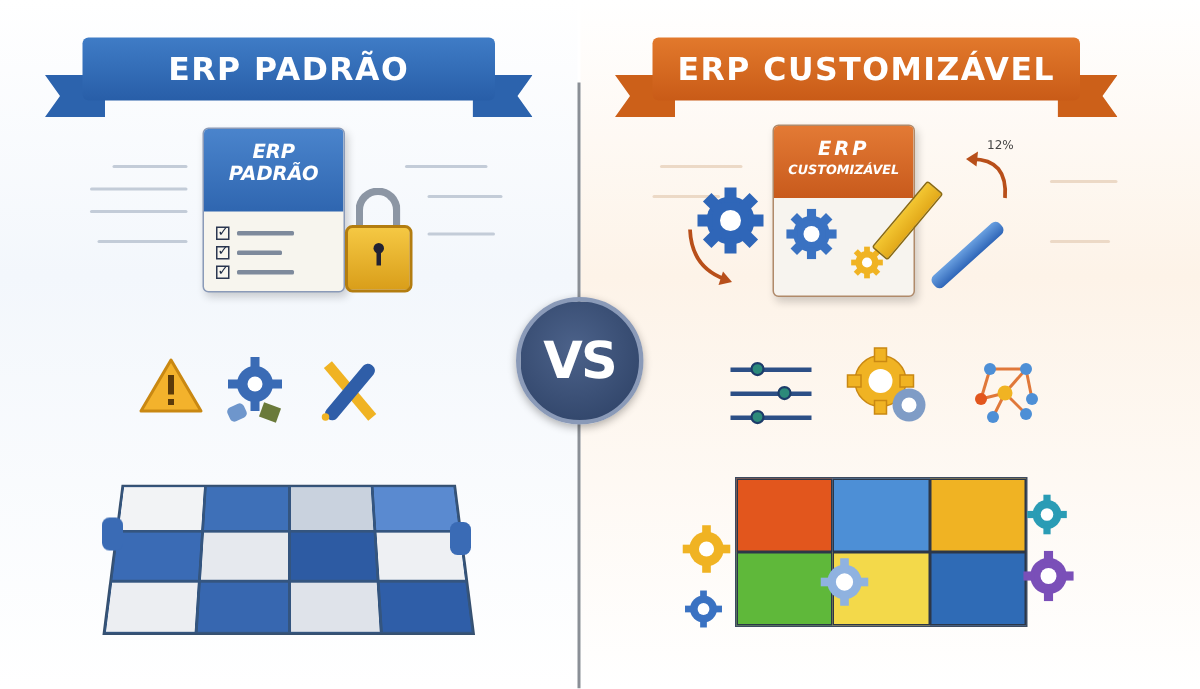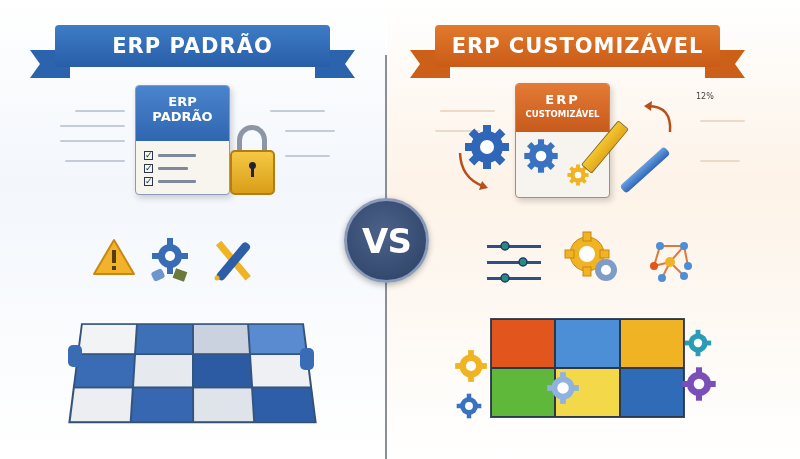--- a/index.html
+++ b/index.html
@@ -16,21 +16,21 @@
   .ribbon { position: absolute; top: 25px; height: 42px; display: flex; align-items: center; justify-content: center; color: #fff; font-weight: bold; letter-spacing: 1px; }
   .ribbon-blue { left: 55px; width: 275px; background: linear-gradient(180deg, #3f7cc6, #285ea8); font-size: 21px; border-radius: 4px; }
   .ribbon-orange { left: 435px; width: 285px; background: linear-gradient(180deg, #e2792c, #c95b17); font-size: 21px; border-radius: 4px; }
   .tail { position: absolute; top: 50px; width: 40px; height: 28px; }
   .tail-bl { left: 30px; background: #2c63ad; clip-path: polygon(0 0, 100% 0, 100% 100%, 0 100%, 25% 50%); }
   .tail-br { left: 315px; background: #2c63ad; clip-path: polygon(0 0, 100% 0, 75% 50%, 100% 100%, 0 100%); }
   .tail-ol { left: 410px; background: #cc6019; clip-path: polygon(0 0, 100% 0, 100% 100%, 0 100%, 25% 50%); }
   .tail-or { left: 705px; background: #cc6019; clip-path: polygon(0 0, 100% 0, 75% 50%, 100% 100%, 0 100%); }
 
   
-  .box { position: absolute; border-radius: 4px; box-shadow: 2px 3px 6px rgba(0,0,0,0.18); overflow: hidden; }
+  .box { position: absolute; border-radius: 4px; box-shadow: 2px 3px 6px rgba(0,0,0,0.18); overflow: hidden; font-style: italic; }
   .box-blue { left: 135px; top: 85px; width: 95px; height: 110px; background: #f7f5ee; border: 1px solid #8a9ab8; }
   .box-blue .top { height: 55px; background: linear-gradient(180deg, #4a84cc, #2f66b0); color: #fff; font-weight: bold; font-size: 13px; text-align: center; padding-top: 8px; line-height: 15px; }
   .box-orange { left: 515px; top: 83px; width: 95px; height: 115px; background: #f7f4ef; border: 1px solid #b08a6a; }
   .box-orange .top { height: 48px; background: linear-gradient(180deg, #e37a35, #c85a1c); color: #fff; font-weight: bold; text-align: center; padding-top: 8px; line-height: 15px; }
   .box-orange .t1 { font-size: 13px; display: block; letter-spacing: 2px; }
   .box-orange .t2 { font-size: 8.5px; display: block; }
   .box-blue .t1, .box-blue .t2 { display: block; }
 
   .checklist { padding: 8px 8px; }
   .check-row { display: flex; align-items: center; gap: 5px; height: 13px; }
@@ -47,21 +47,21 @@
   
   .vs { position: absolute; left: 344px; top: 198px; width: 85px; height: 85px; border-radius: 50%; background: radial-gradient(circle at 45% 40%, #4c628a, #2b3f63); border: 3px solid #8a9ab8; box-shadow: 0 2px 6px rgba(0,0,0,0.3); display: flex; align-items: center; justify-content: center; color: #fff; font-weight: bold; font-size: 34px; font-family: "DejaVu Sans", sans-serif; letter-spacing: -1px; }
 
   
   .puzzle { position: absolute; display: grid; transform-origin: center; }
   .puzzle-blue { left: 75px; top: 318px; width: 235px; height: 105px; grid-template-columns: repeat(4, 1fr); grid-template-rows: repeat(3, 1fr); transform: perspective(300px) rotateX(18deg); border: 1px solid #36506f; }
   .puzzle-blue div { border: 1px solid #34557f; }
   .puzzle-color { left: 445px; top: 318px; width: 240px; height: 100px; grid-template-columns: repeat(3, 1fr); grid-template-rows: repeat(2, 1fr); border: 1px solid #3d4b60; }
   .puzzle-color div { border: 1px solid #2c3748; }
 
-  .pct { position: absolute; left: 696px; top: 92px; font-size: 8px; color: #444; }
+  .pct { position: absolute; left: 658px; top: 92px; font-size: 8px; color: #444; }
 </style>
 </head>
 <body>
 
 <div class="half left"></div>
 
 <div class="half right"></div>
 <div class="divider"></div>
 
 <div class="tail tail-bl"></div>

